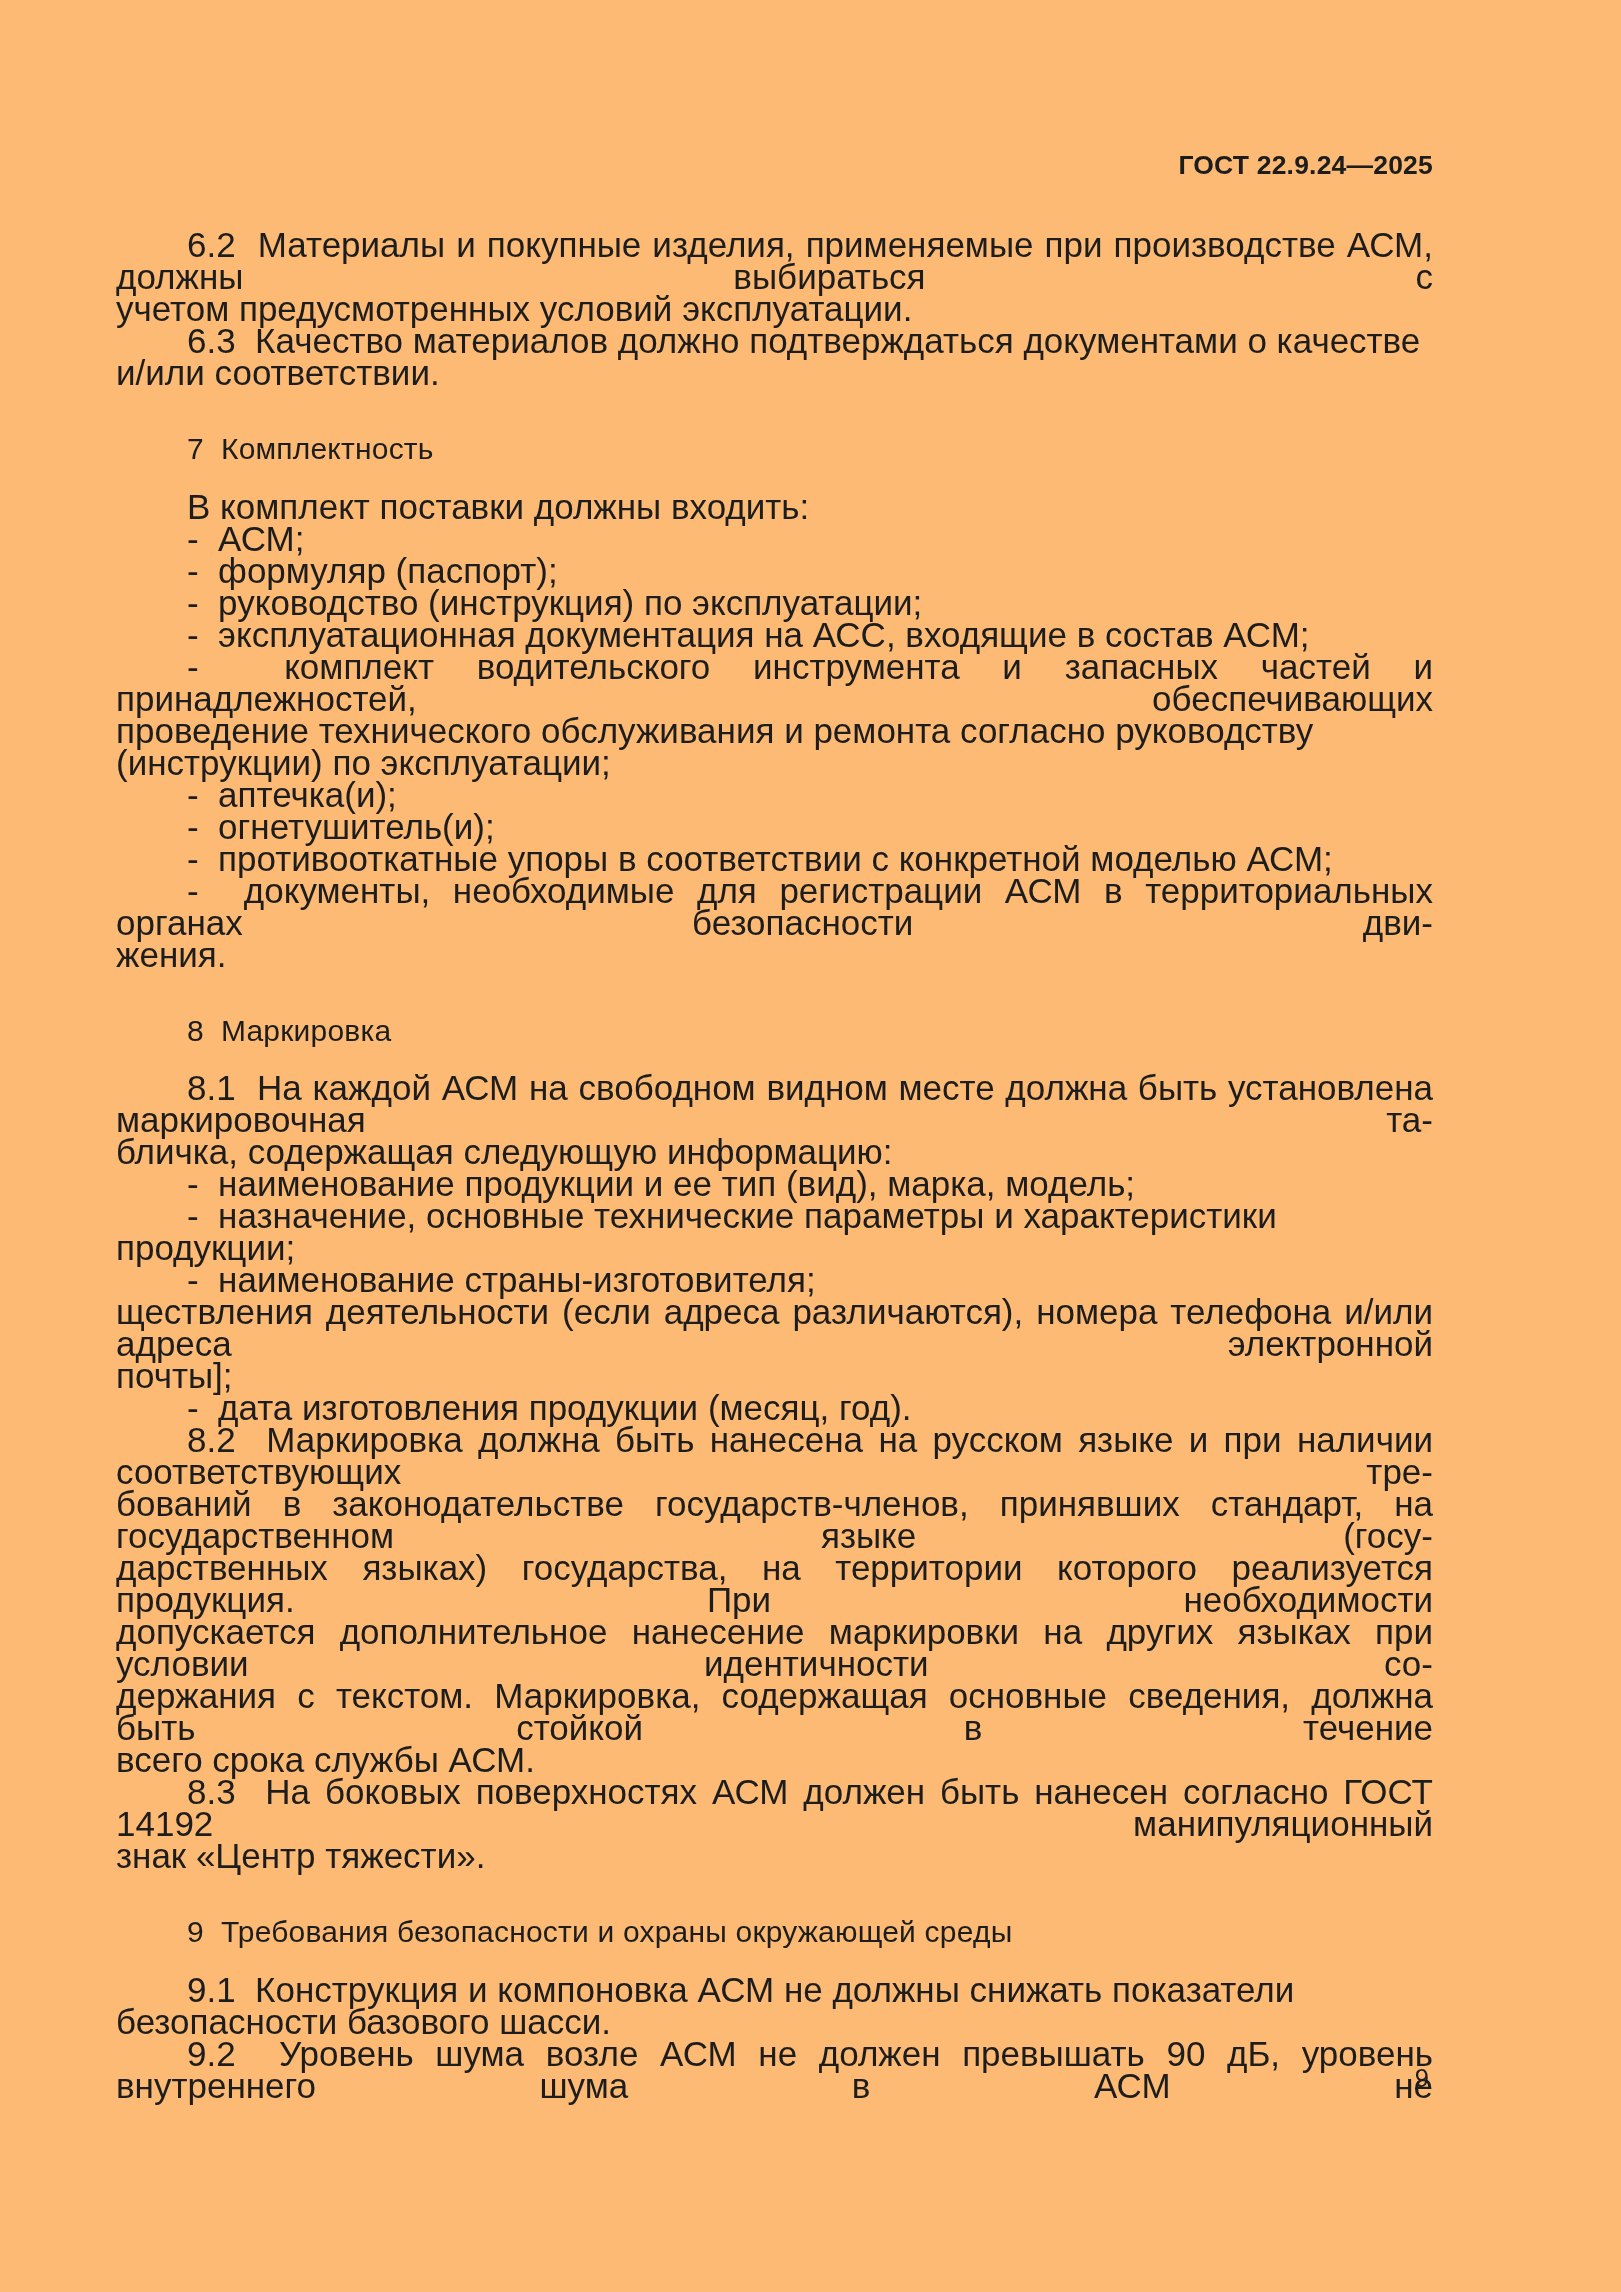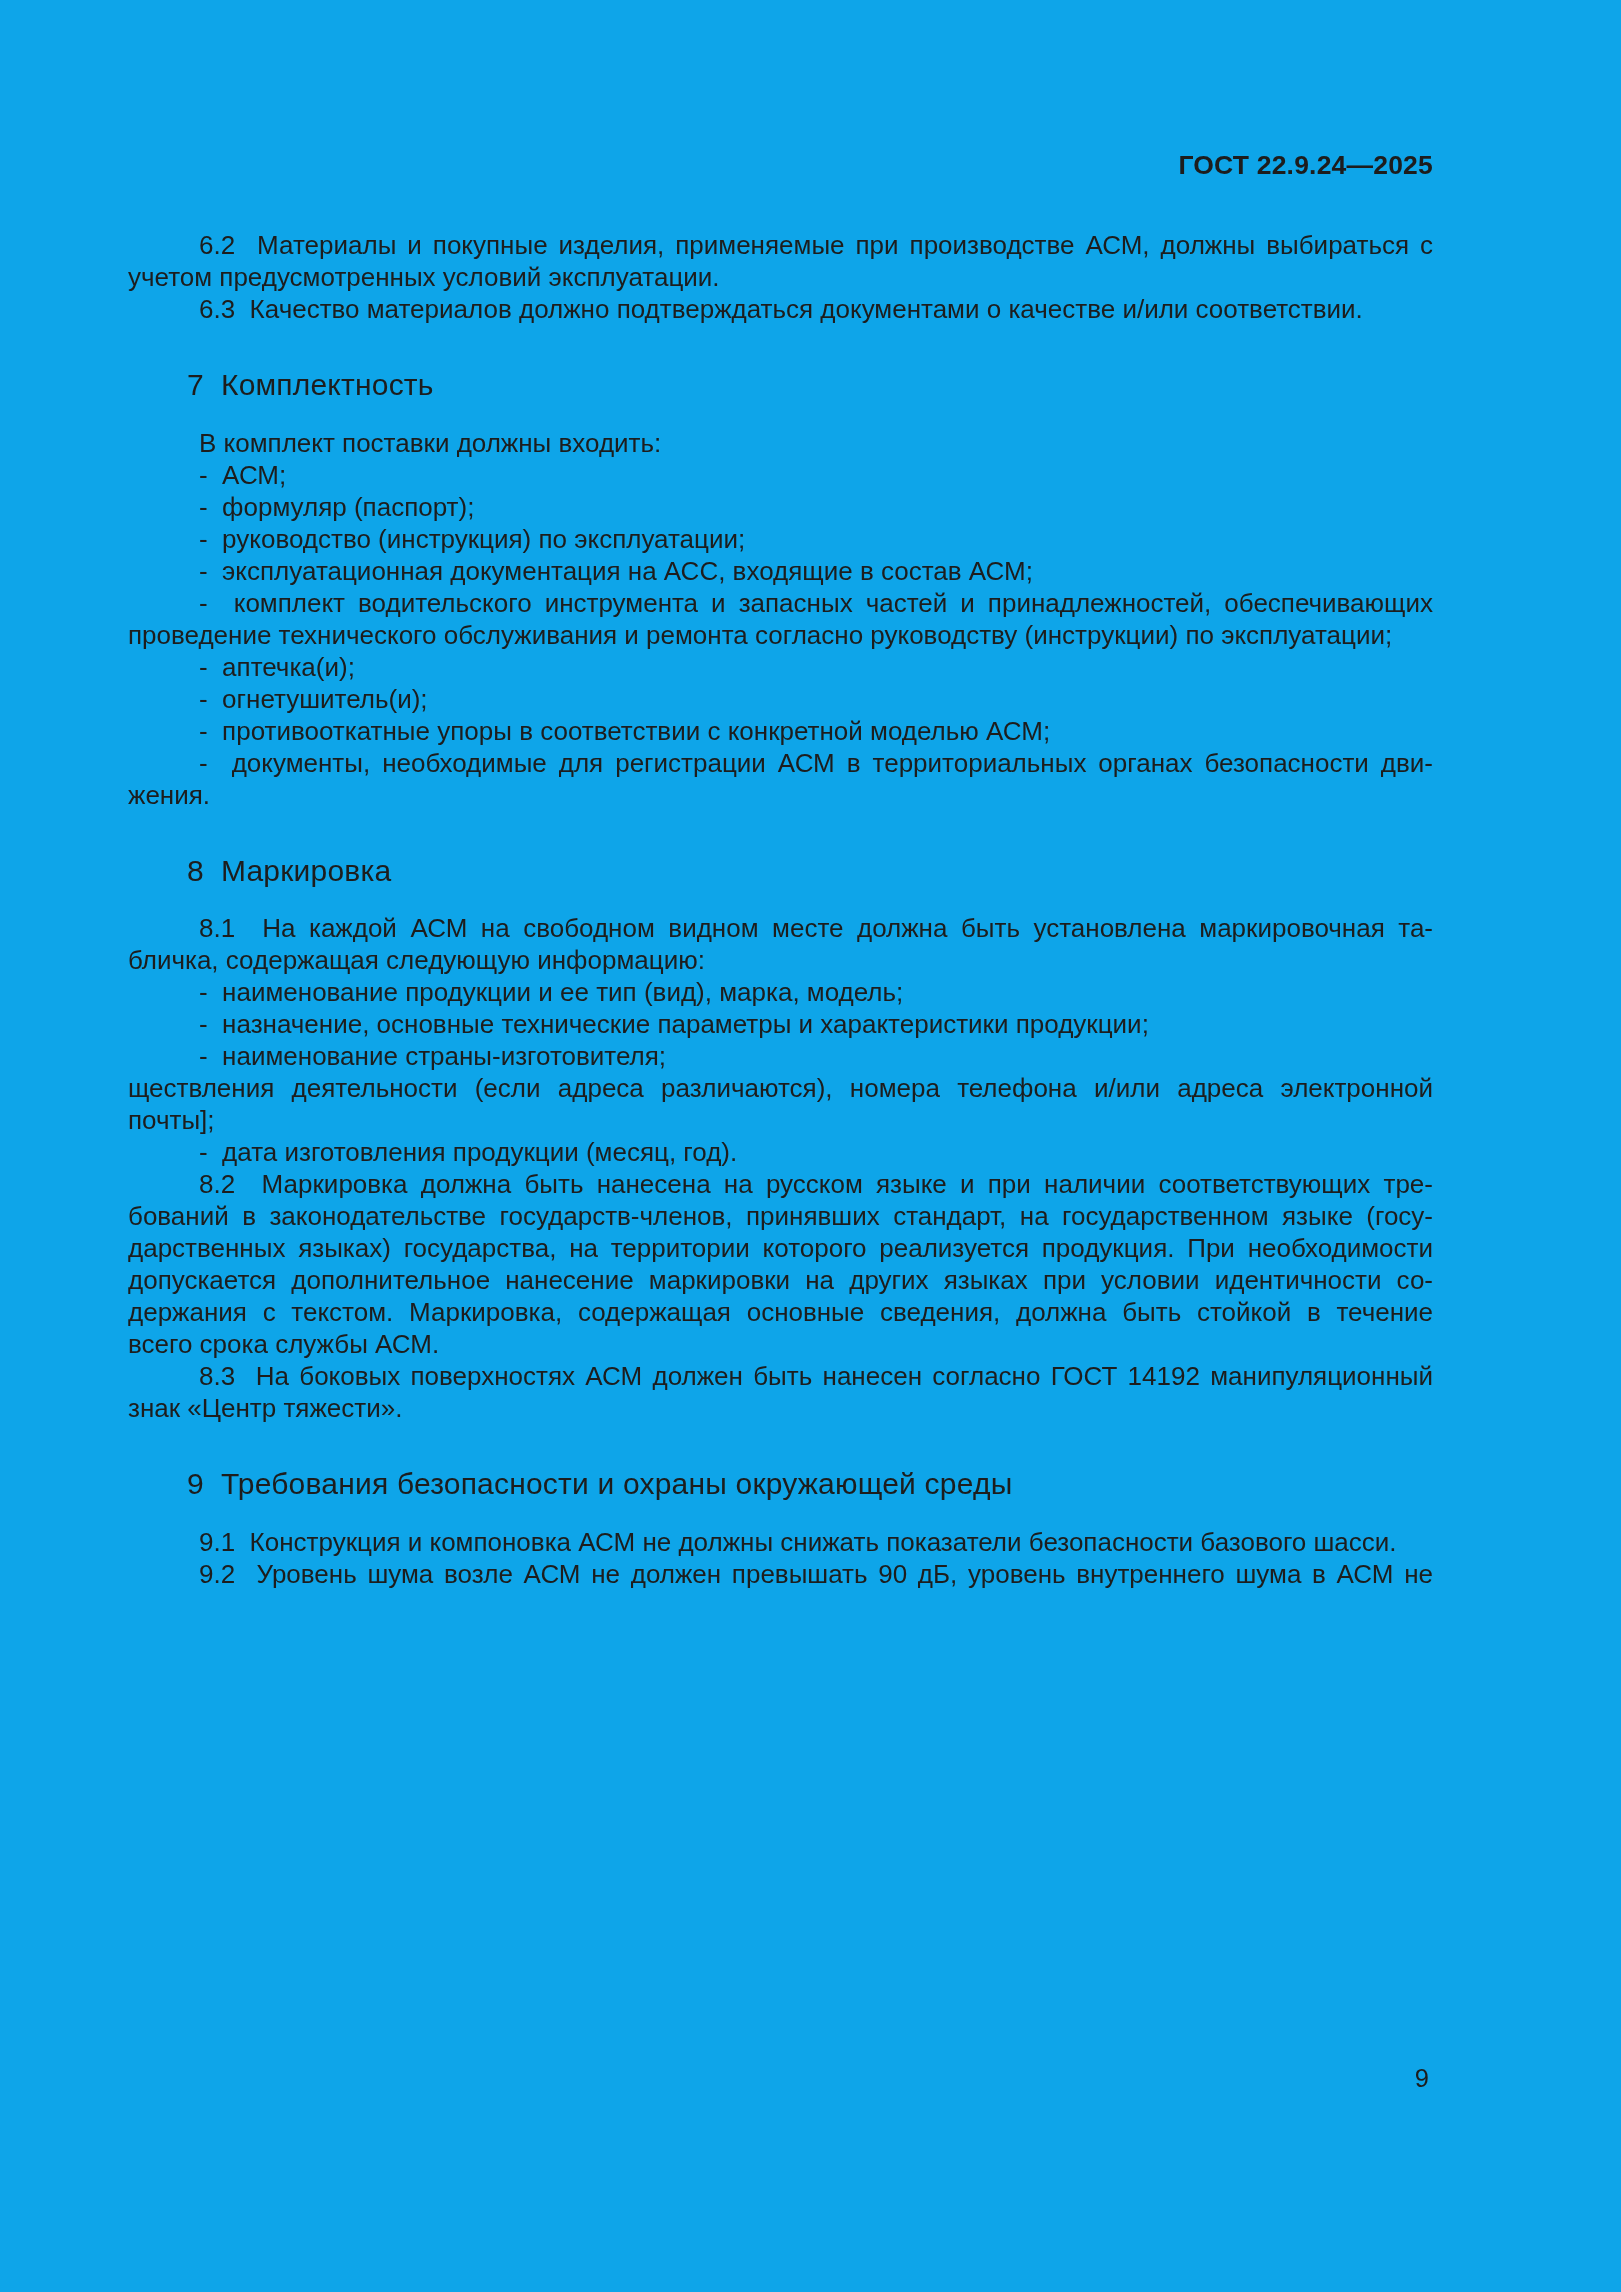--- a/index.html
+++ b/index.html
@@ -1,42 +1,41 @@
 <!DOCTYPE html>
 <html><head>
 <meta charset="utf-8">
 <style>
   html, body { margin: 0; padding: 0; background: #ffffff; }
   .page {
     position: relative;
     width: 1621px;
     height: 2293px;
-    background: #0ea5e9;
+    background: #fdba74;
     font-family: "Liberation Sans", "DejaVu Sans", sans-serif;
     color: #1d1d1d;
     overflow: hidden;
   }
   .content {
     position: absolute;
     left: 116px;
     top: 0;
     width: 1317px;
   }
   .doc-header {
     margin-top: 149px;
     text-align: right;
     font-weight: bold;
     font-size: 26.5px;
     line-height: 32px;
     letter-spacing: 0.2px;
   }
   .ln {
-    font-size: 26px;
+    font-size: 35px;
     line-height: 32px;
-    margin-left: 12px;
   }
   .ind { text-indent: 71px; }
   .just {
     text-align: justify;
     text-align-last: justify;
   }
   .block-first { margin-top: 48px; }
   .sec-heading {
     font-size: 30px;
     font-weight: normal;

